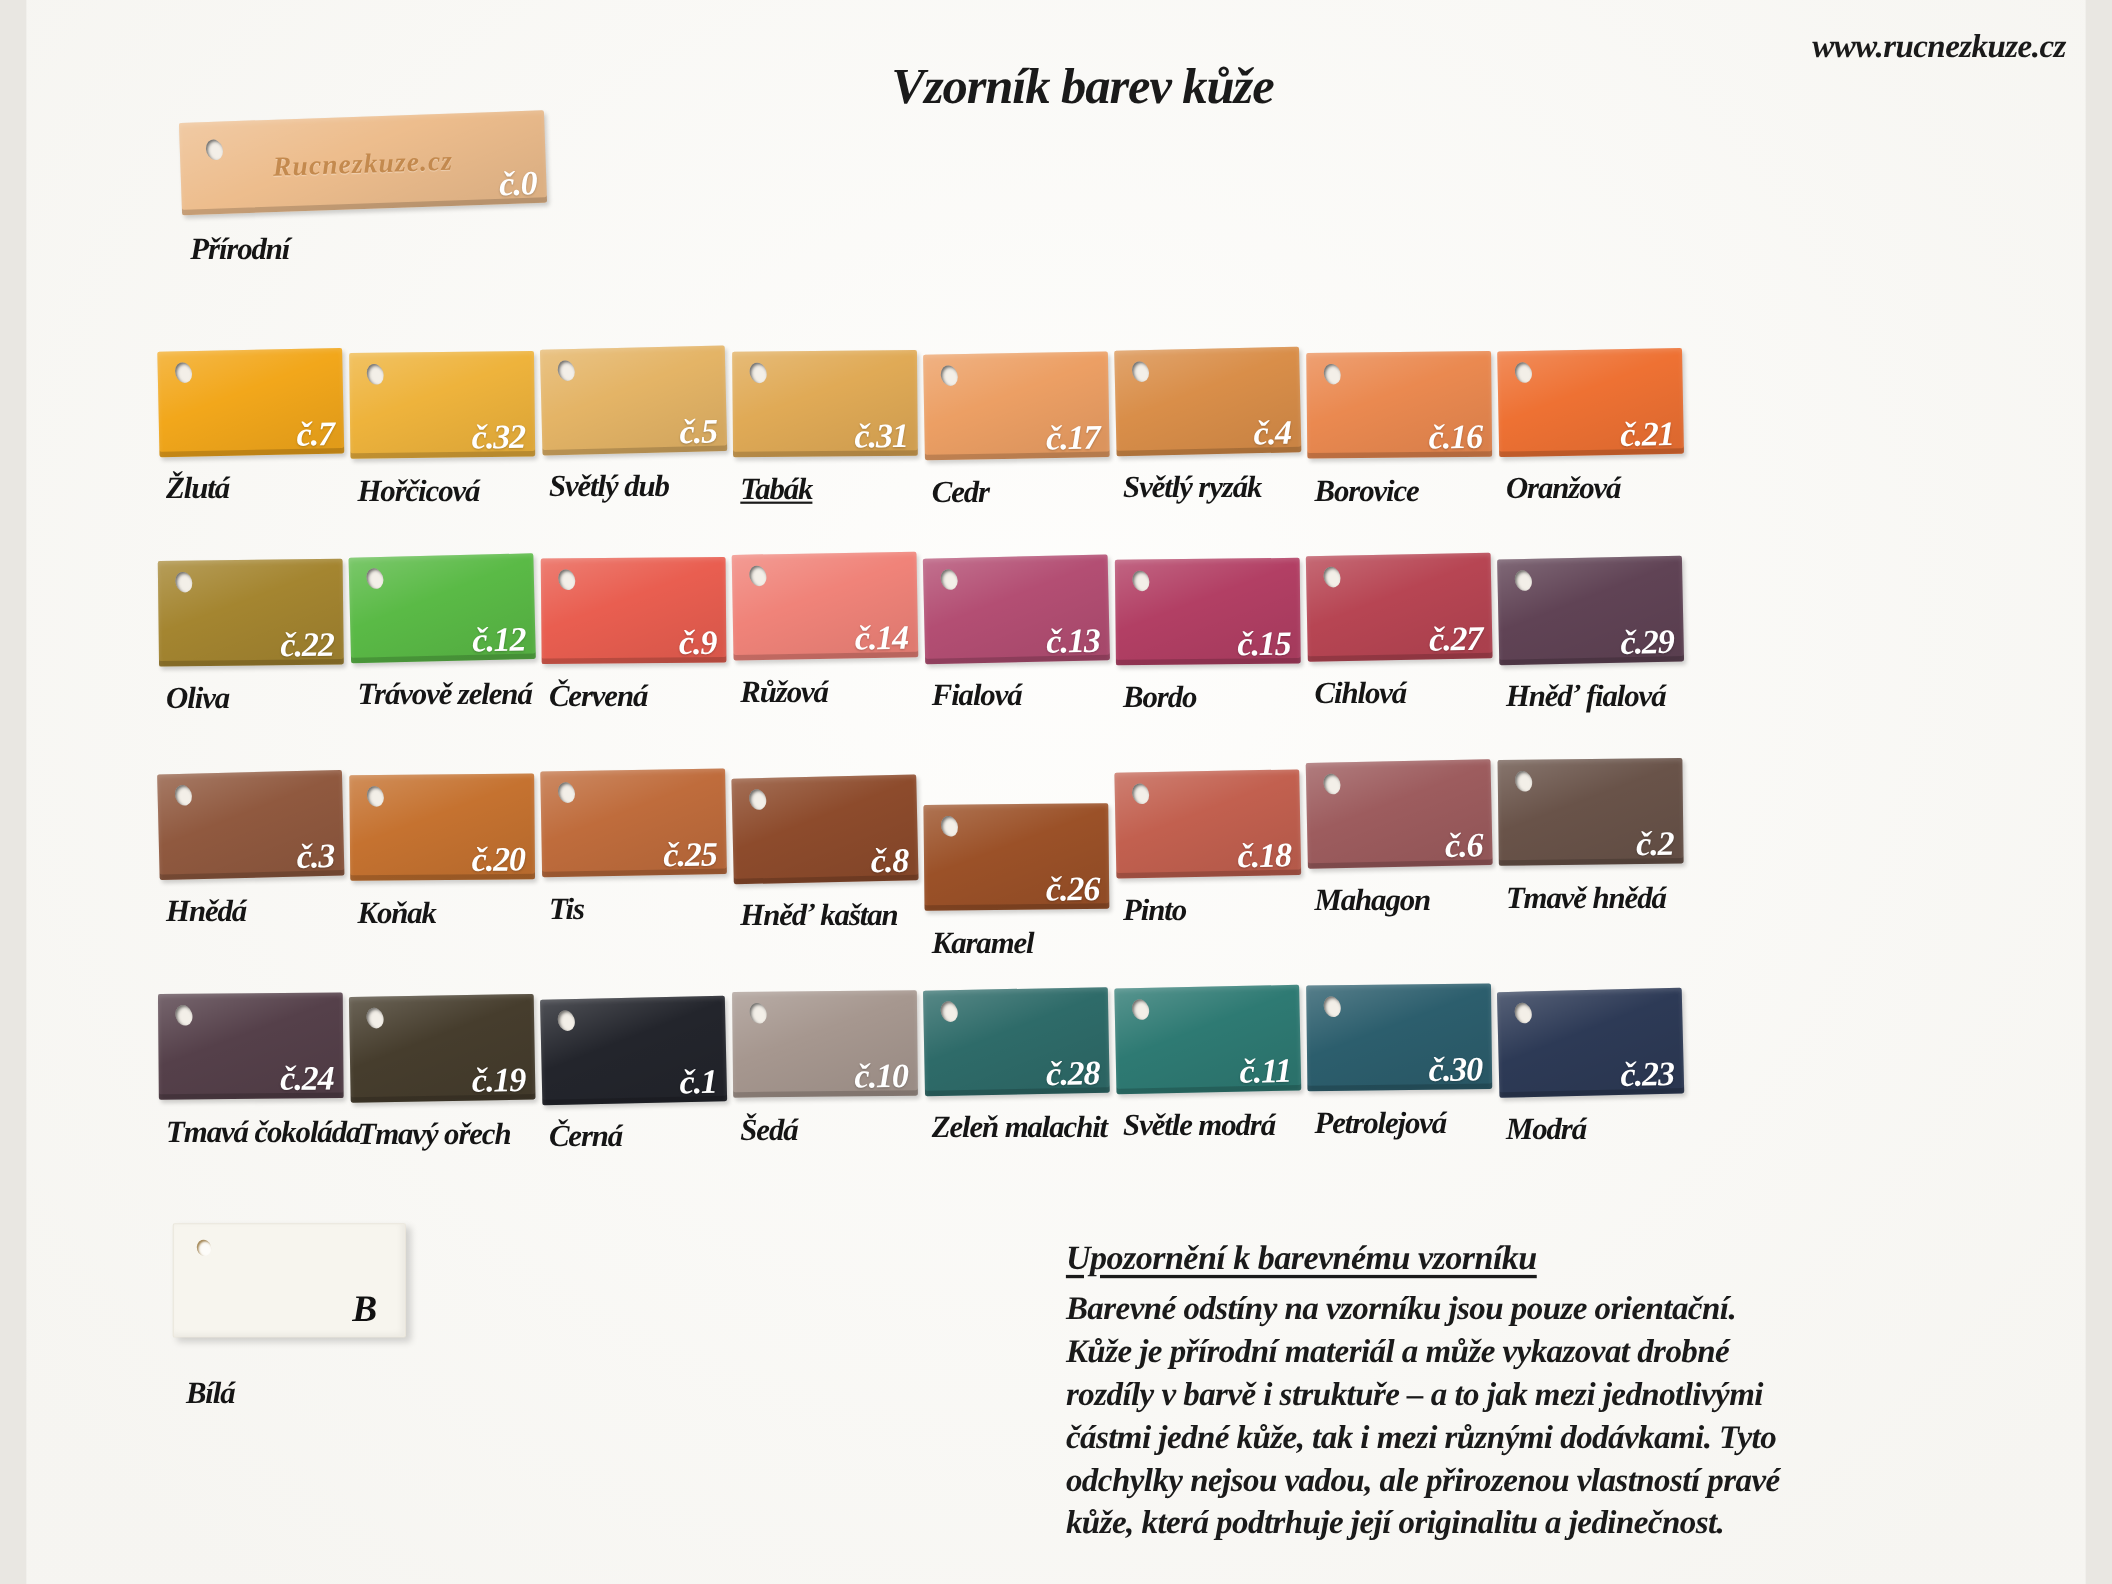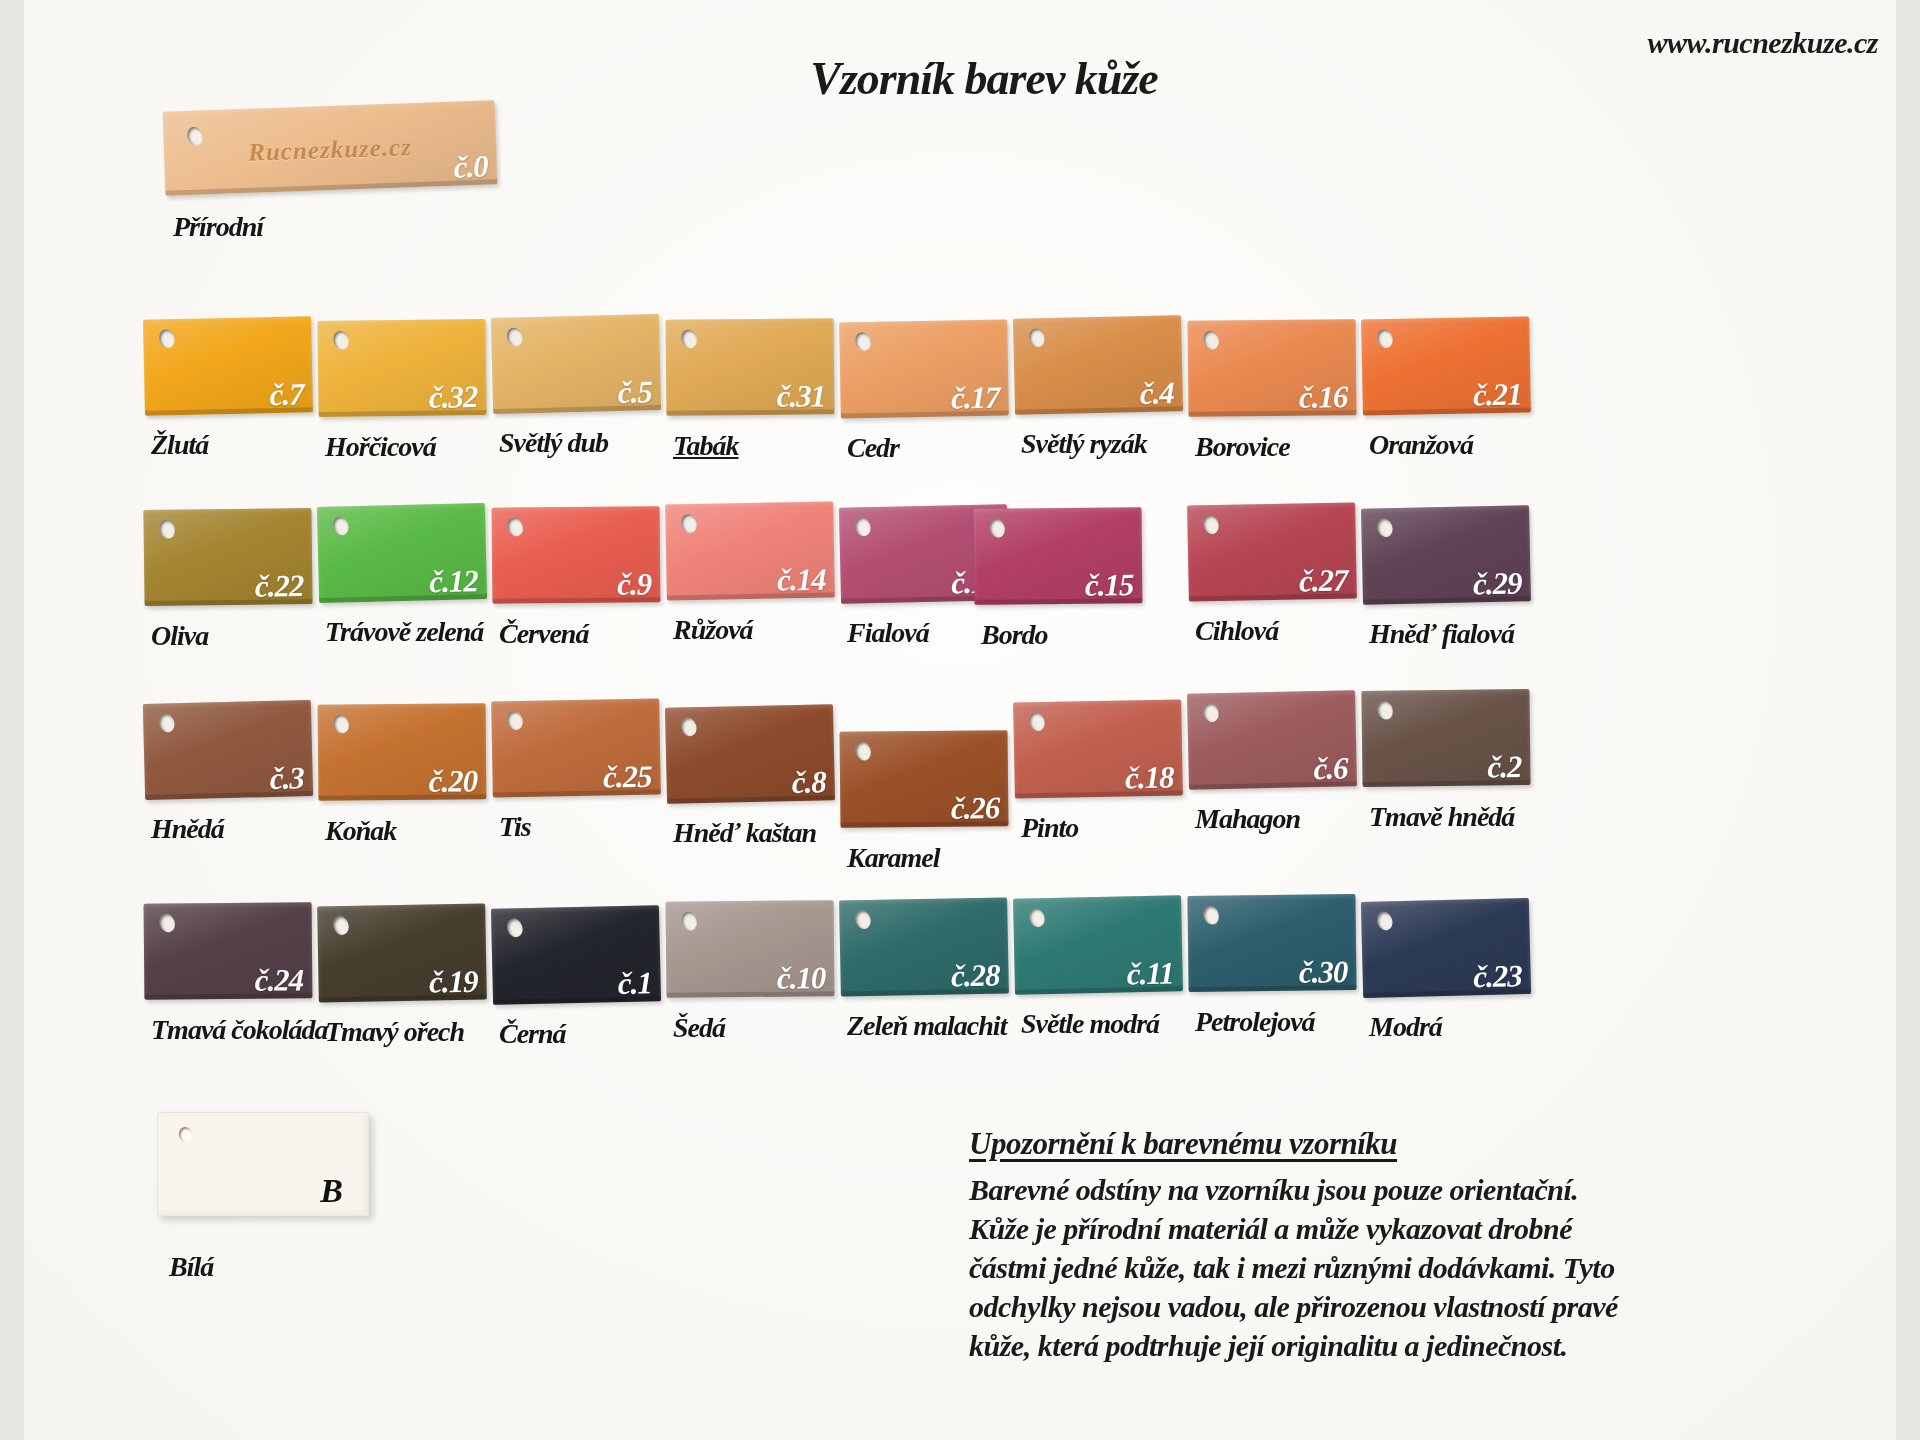--- a/index.html
+++ b/index.html
@@ -212,21 +212,21 @@
         </div>
         <div class="label">Růžová</div>
       </div>
       <div class="cell" style="left: 816px; top: 506px;">
         <div class="swatch" style="background: rgb(179, 78, 115); transform: rotate(-1.3deg);">
           <span class="hole"></span>
           <span class="num">č.13</span>
         </div>
         <div class="label">Fialová</div>
       </div>
-      <div class="cell" style="left: 950px; top: 508px;">
+      <div class="cell" style="left: 990px; top: 508px;">
         <div class="swatch" style="background: rgb(178, 63, 100); transform: rotate(-0.6deg);">
           <span class="hole"></span>
           <span class="num">č.15</span>
         </div>
         <div class="label">Bordo</div>
       </div>
       <div class="cell" style="left: 1164px; top: 504px;">
         <div class="swatch" style="background: rgb(183, 69, 83); transform: rotate(-1.1deg);">
           <span class="hole"></span>
           <span class="num">č.27</span>
@@ -358,19 +358,20 @@
     <span class="hole"></span>
     <span class="num">B</span>
   </div>
   <div class="label white-label">Bílá</div>
 
   <div class="notice">
     <div class="notice-heading">Upozornění k barevnému vzorníku</div>
     <div id="notice-lines">
         <div class="notice-line">Barevné odstíny na vzorníku jsou pouze orientační.</div>
         <div class="notice-line">Kůže je přírodní materiál a může vykazovat drobné</div>
+        <div class="notice-line">rozdíly v barvě i struktuře – a to jak mezi jednotlivými</div>
         <div class="notice-line">částmi jedné kůže, tak i mezi různými dodávkami. Tyto</div>
         <div class="notice-line">odchylky nejsou vadou, ale přirozenou vlastností pravé</div>
         <div class="notice-line">kůže, která podtrhuje její originalitu a jedinečnost.</div>
       </div>
   </div>
 
 </div>
 
 </body></html>

